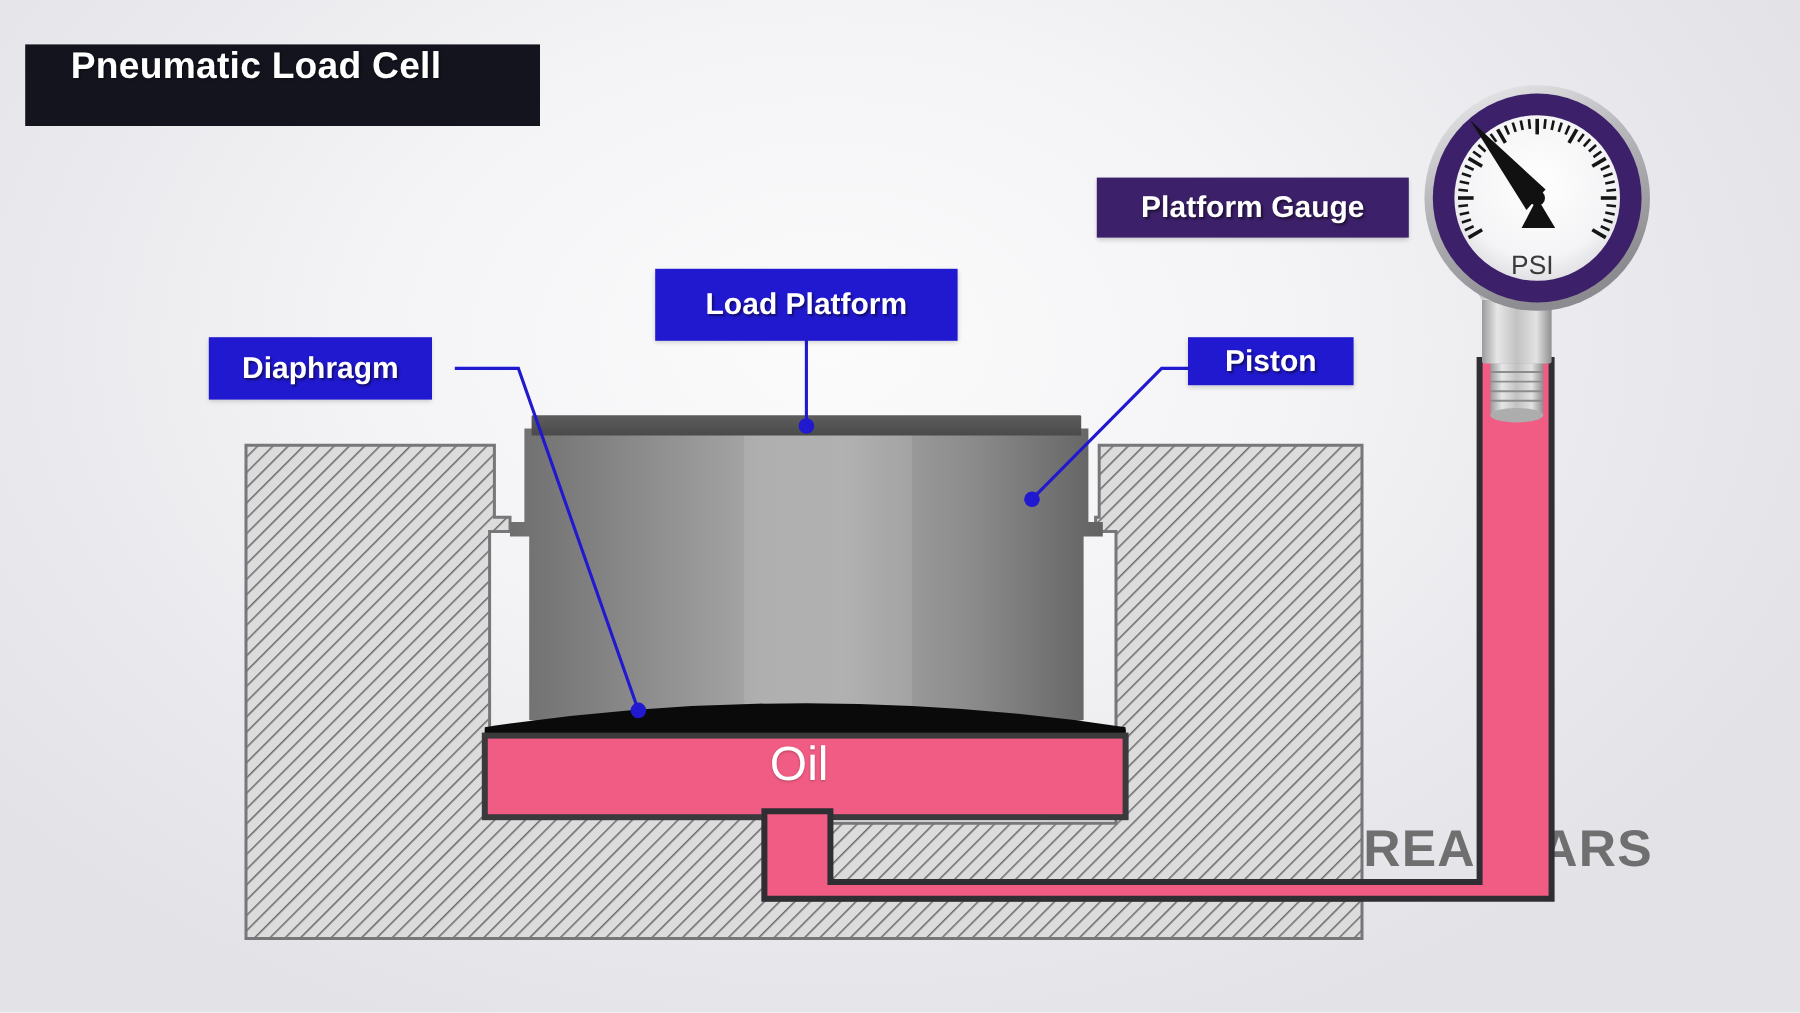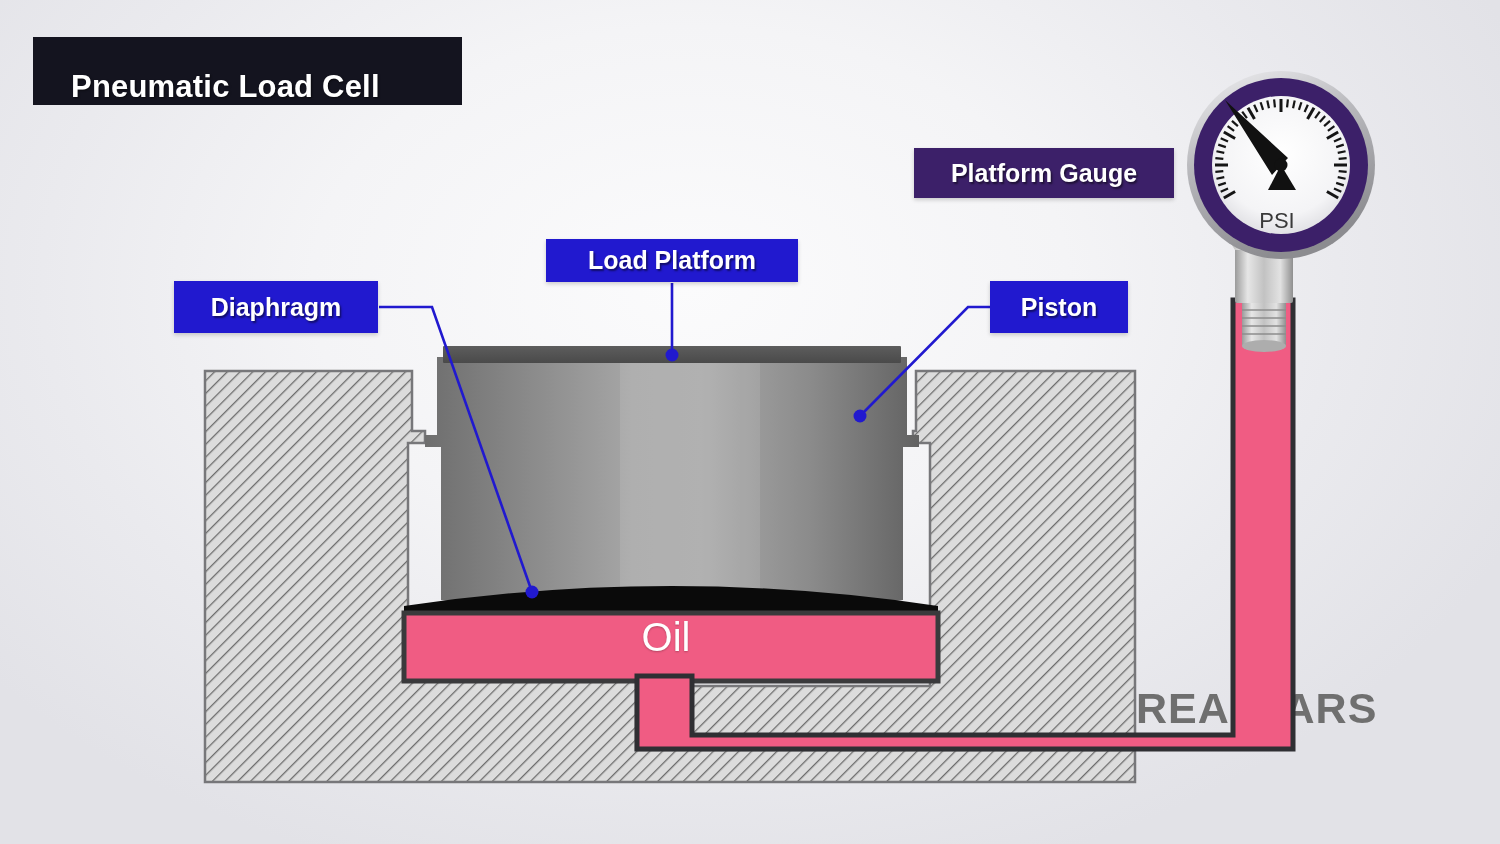--- a/index.html
+++ b/index.html
@@ -13,27 +13,27 @@
     height: 844px;
     overflow: hidden;
     font-family: "Liberation Sans", sans-serif;
     background:
       radial-gradient(ellipse 900px 620px at 46% 34%, #fbfbfc 0%, #f4f4f6 42%, #eaeaee 72%, #e2e2e7 100%);
   }
 
   
   .title-box {
     position: absolute;
-    left: 33px;
+    left: 21px;
     top: 37px;
     width: 429px;
     height: 68px;
     background: #14141f;
     display: flex;
-    align-items: flex-end;
+    align-items: flex-start;
     padding-left: 38px;
     box-sizing: border-box;
   }
   .title-box span {
     color: #ffffff;
     font-size: 31px;
     font-weight: bold;
     letter-spacing: 0.2px;
     text-shadow: 1px 1px 2px rgba(0,0,0,.55);
   }
@@ -47,23 +47,23 @@
     color: #ffffff;
     font-size: 25px;
     font-weight: bold;
     box-sizing: border-box;
     text-shadow: 1.5px 1.5px 2px rgba(0,0,0,.5);
     box-shadow: 0 2px 4px rgba(0,0,0,.18);
   }
   .label-blue  { background: #2119cf; }
   .label-purple{ background: #3c2069; }
 
-  #label-diaphragm   { left: 174px; top: 281px; width: 204px; height: 52px; }
-  #label-load        { left: 546px; top: 239px; width: 252px; height: 43px; align-items: center; }
-  #label-piston      { left: 990px; top: 281px; width: 138px; height: 52px; }
+  #label-diaphragm   { left: 174px; top: 281px; width: 186px; height: 52px; }
+  #label-load        { left: 546px; top: 224px; width: 252px; height: 60px; align-items: center; }
+  #label-piston      { left: 990px; top: 281px; width: 138px; height: 40px; }
   #label-gauge       { left: 914px; top: 148px; width: 260px; height: 50px; }
 
   
   #watermark {
     position: absolute;
     left: 1136px;
     top: 684px;
     font-size: 43px;
     font-weight: bold;
     letter-spacing: 1px;

